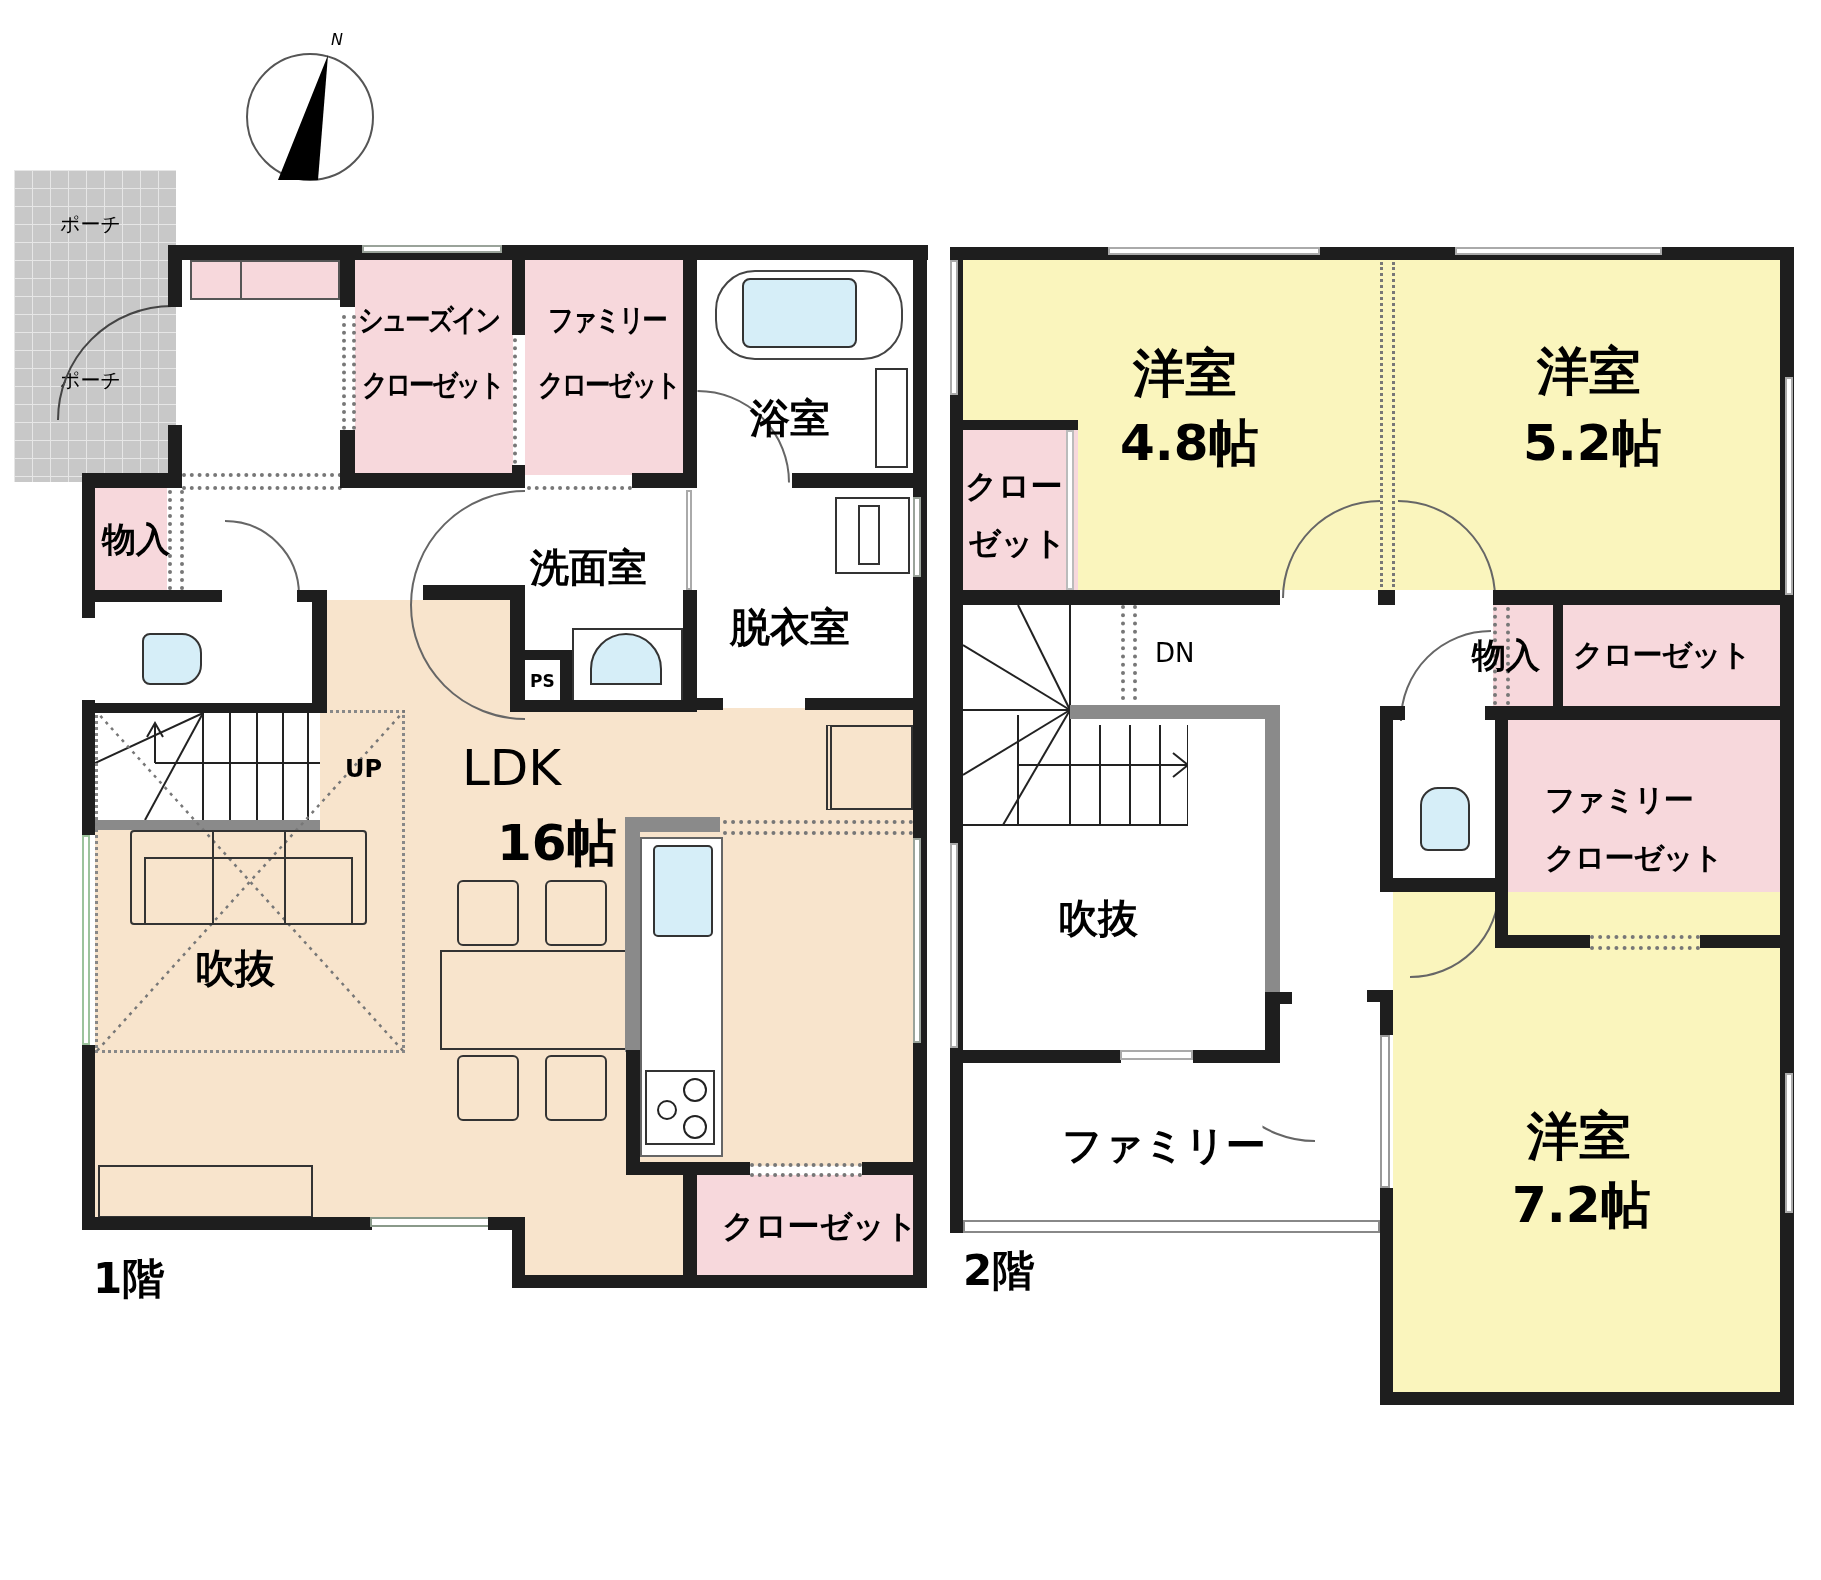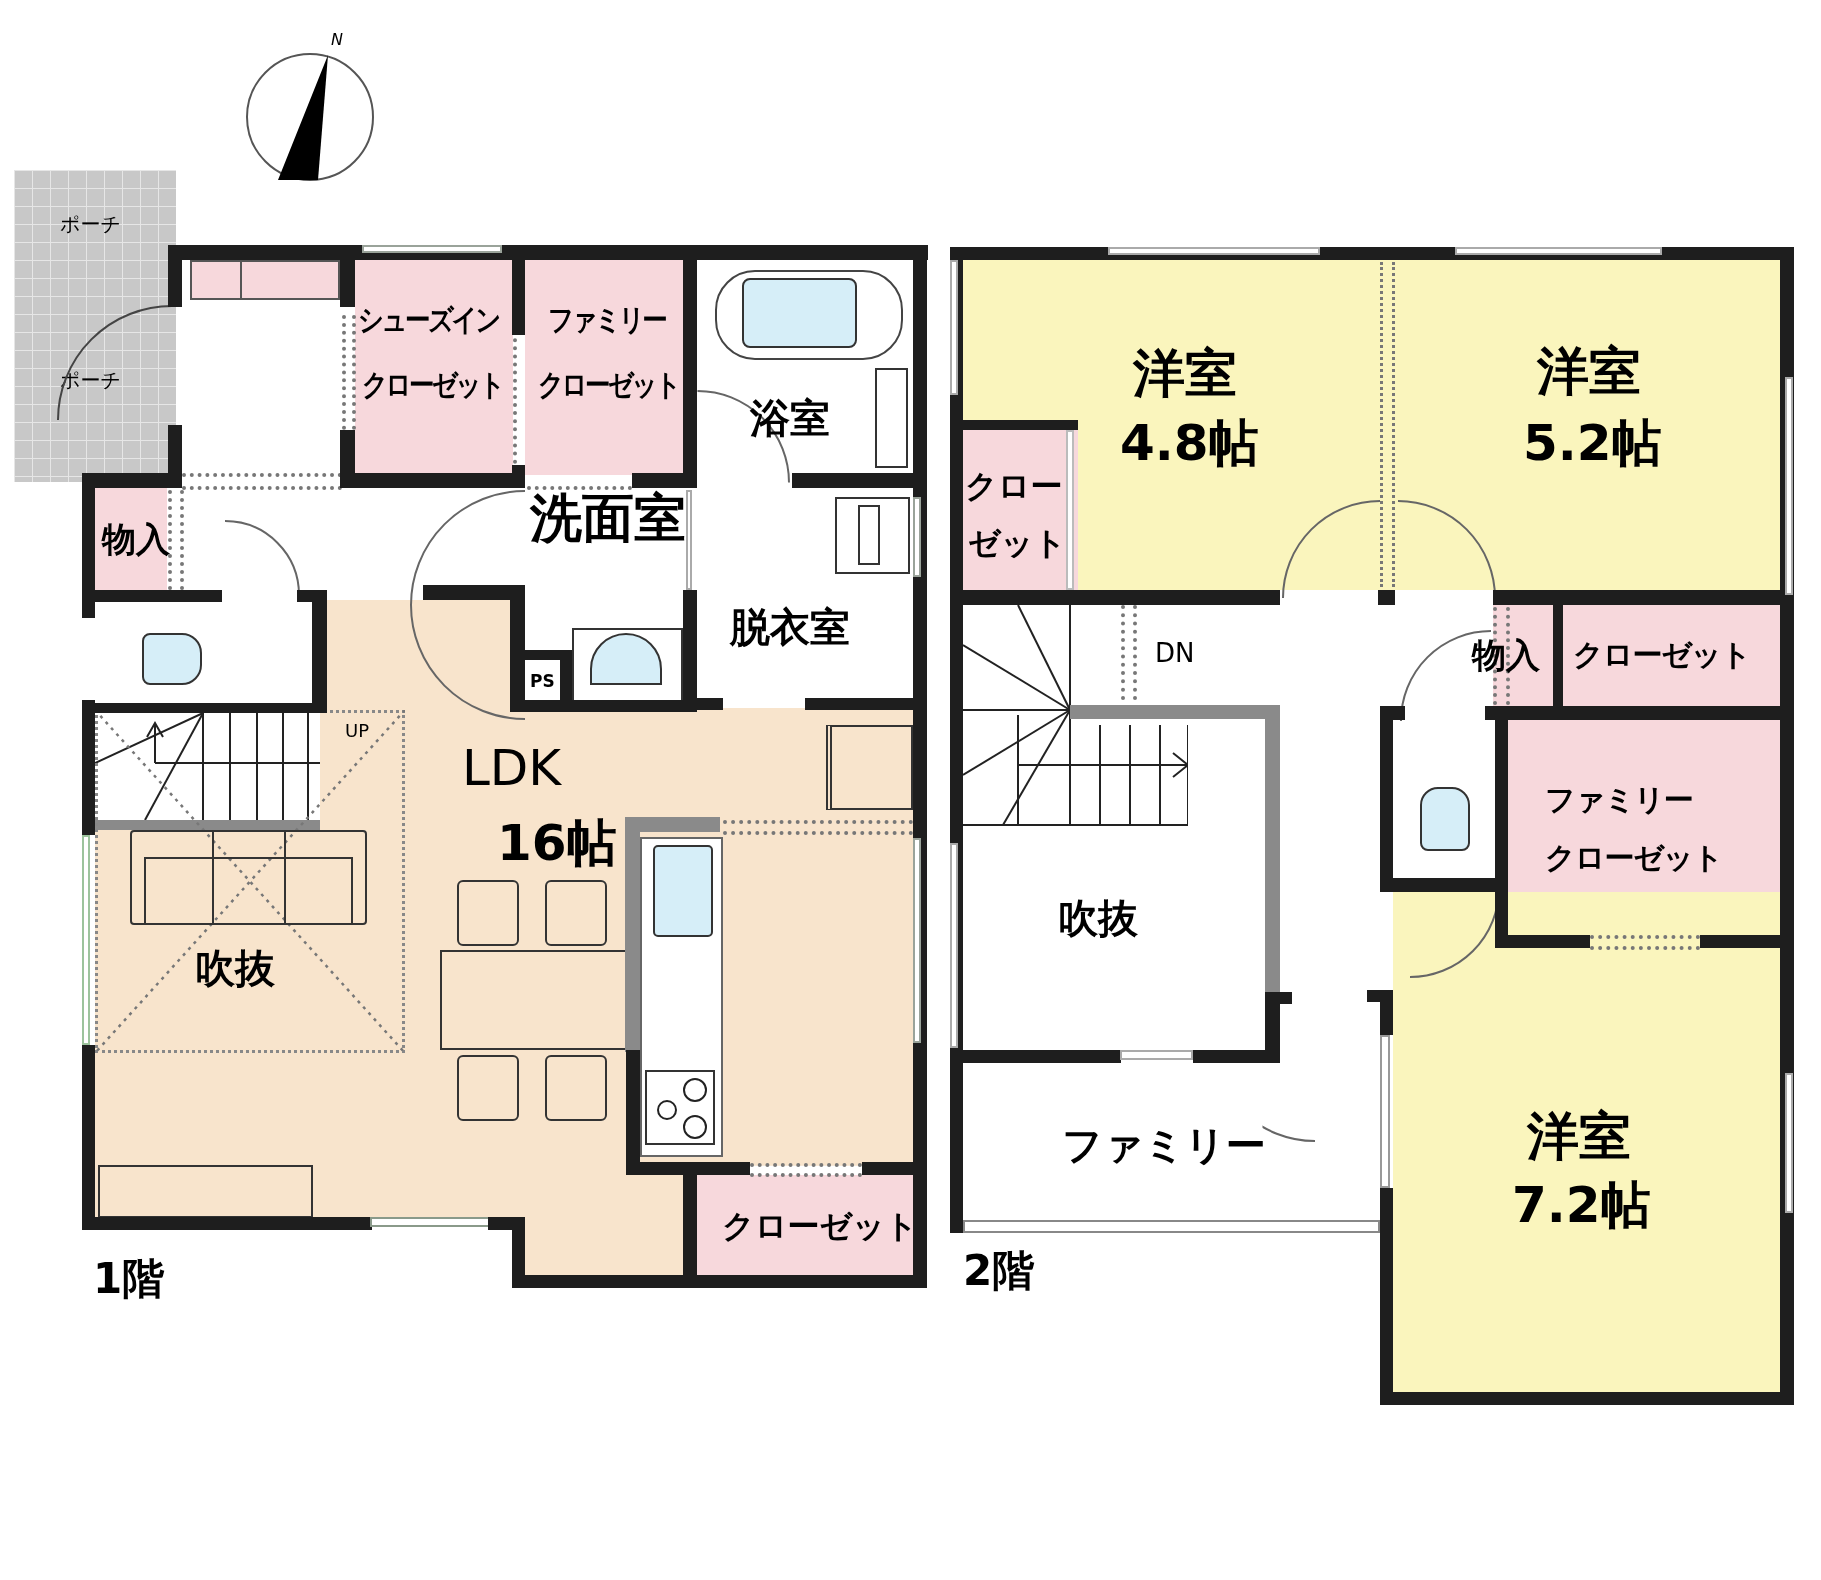--- a/index.html
+++ b/index.html
@@ -187,23 +187,23 @@
   <div class="wall" style="left:510px;top:650px;width:60px;height:10px;"></div>
   <div class="wall" style="left:510px;top:700px;width:187px;height:12px;"></div>
   <div class="wall" style="left:560px;top:650px;width:12px;height:58px;"></div>
 
   <span class="label" style="left:358px;top:305px;font-size:30px;letter-spacing:-3px;transform:scaleX(0.85);transform-origin:left;">シューズイン</span>
   <span class="label" style="left:362px;top:370px;font-size:30px;letter-spacing:-3px;transform:scaleX(0.85);transform-origin:left;">クローゼット</span>
   <span class="label" style="left:548px;top:305px;font-size:30px;letter-spacing:-3px;transform:scaleX(0.85);transform-origin:left;">ファミリー</span>
   <span class="label" style="left:538px;top:370px;font-size:30px;letter-spacing:-3px;transform:scaleX(0.85);transform-origin:left;">クローゼット</span>
   <span class="label" style="left:750px;top:398px;font-size:40px;">浴室</span>
   <span class="label" style="left:102px;top:522px;font-size:34px;">物入</span>
-  <span class="label" style="left:530px;top:492px;font-size:52px;">洗面室</span>
+  <span class="label" style="left:530px;top:548px;font-size:39px;">洗面室</span>
   <span class="label" style="left:730px;top:607px;font-size:40px;">脱衣室</span>
-  <span class="label" style="left:345px;top:722px;font-size:18px;font-weight:normal;">UP</span>
+  <span class="label" style="left:345px;top:757px;font-size:24px;font-weight:bold;">UP</span>
   <span class="label" style="left:462px;top:743px;font-size:50px;font-weight:normal;">LDK</span>
   <span class="label" style="left:450px;top:818px;font-size:50px;margin-left:47px;">16帖</span>
   <span class="label" style="left:195px;top:948px;font-size:40px;">吹抜</span>
   <span class="label" style="left:722px;top:1210px;font-size:32px;">クローゼット</span>
   <span class="label" style="left:93px;top:1258px;font-size:42px;">1階</span>
 </div>
 
 <div class="abs" style="left:0;top:0;width:1821px;height:1420px;">
 
   <div class="abs yellow" style="left:963px;top:260px;width:425px;height:330px;"></div>

